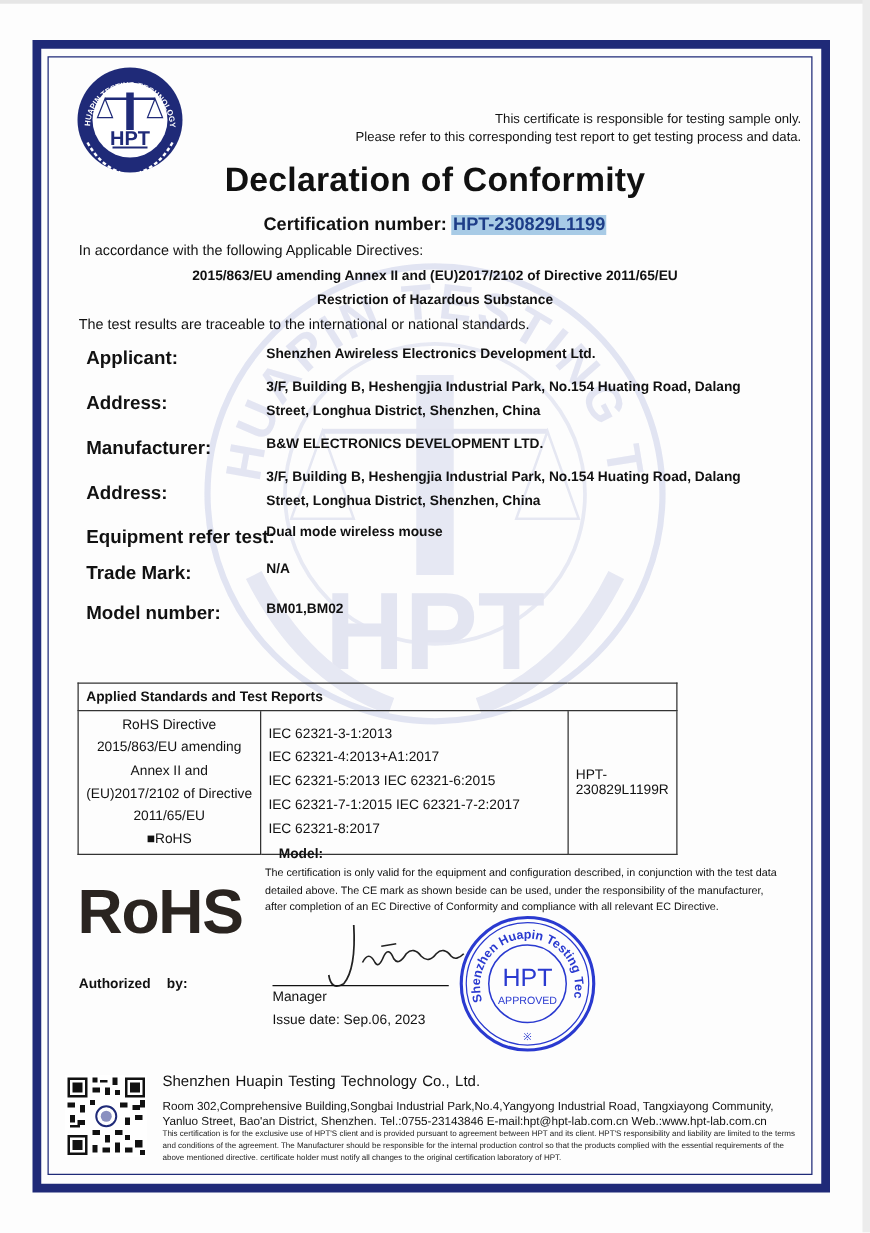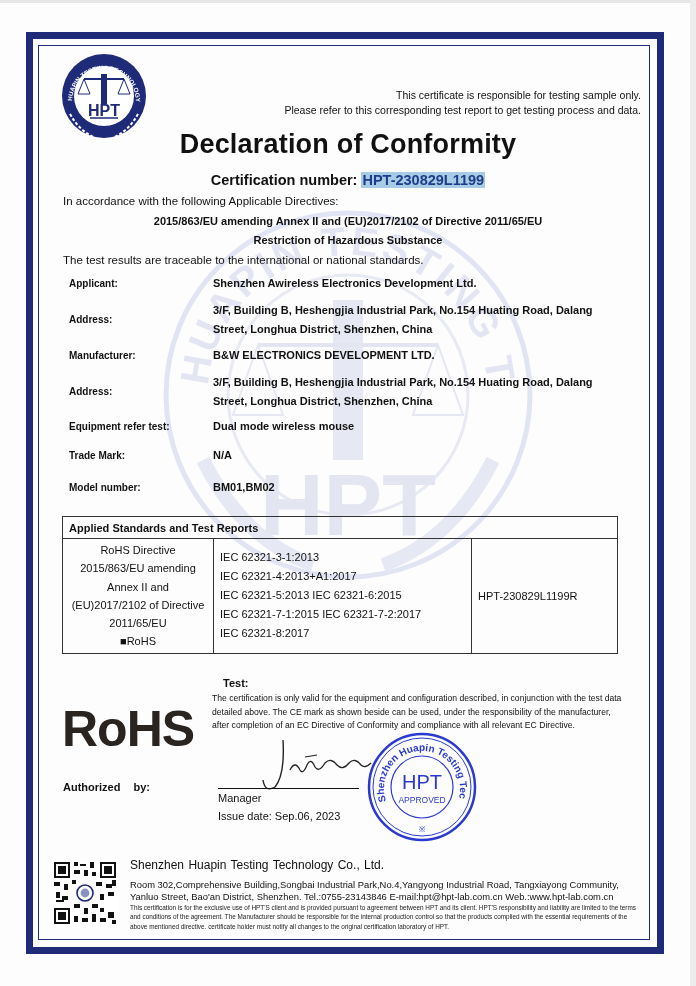--- a/index.html
+++ b/index.html
@@ -20,24 +20,24 @@
     border: 1.5px solid #1f2a78; box-sizing: border-box;
   }
   .watermark { position: absolute; left: 163px; top: 210px; width: 370px; height: 370px; opacity: 0.9; }
   .logo { position: absolute; left: 60px; top: 52px; width: 88px; height: 88px; }
   .disclaimer { position: absolute; right: 55px; top: 88px; text-align: right; font-size: 10.5px; line-height: 15px; color: #111; }
   .title { position: absolute; left: 0; width: 696px; top: 129px; text-align: center; font-size: 27px; font-weight: bold; color: #111; letter-spacing: 0.2px; }
   .certno { position: absolute; left: 0; width: 696px; top: 172px; text-align: center; font-size: 14.5px; font-weight: bold; }
   .certno .hl { background: #a8cbe6; color: #1d3d88; padding: 0 1px; }
   .line { position: absolute; font-size: 11.5px; }
   .center-bold { position: absolute; left: 0; width: 696px; text-align: center; font-size: 11px; font-weight: bold; }
-  .field-label { position: absolute; left: 69px; font-size: 10px; font-weight: bold; }
+  .field-label { position: absolute; left: 69px; font-size: 15px; font-weight: bold; }
   .field-value { position: absolute; left: 213px; font-size: 11px; font-weight: bold; line-height: 19px; width: 410px; }
   table.std {
-    position: absolute; left: 62px; top: 516px; width: 556px; border-collapse: collapse;
+    position: absolute; left: 62px; top: 546px; width: 480px; border-collapse: collapse;
     font-size: 11px; background: transparent;
   }
   table.std td { border: 1.2px solid #333; vertical-align: middle; }
   table.std td.head { font-weight: bold; height: 21px; padding: 0 6px; }
   td.c1 { width: 146px; text-align: center; line-height: 18.3px; padding: 2px 2px; }
   td.c2 { width: 245px; padding: 4px 6px; line-height: 19px; }
   td.c3 { padding: 0 6px; }
   .note-title { position: absolute; left: 223px; top: 677px; font-size: 11px; font-weight: bold; }
   .note-text { position: absolute; left: 212px; top: 692px; width: 415px; font-size: 8.6px; line-height: 13.5px; }
   .rohs-logo { position: absolute; left: 62px; top: 700px; font-size: 50px; font-weight: bold; color: #2a2420; letter-spacing: -1px; font-family: "Liberation Sans", sans-serif; }
@@ -155,21 +155,21 @@
       <div>IEC 62321-4:2013+A1:2017</div>
       <div>IEC 62321-5:2013 IEC 62321-6:2015</div>
       <div>IEC 62321-7-1:2015 IEC 62321-7-2:2017</div>
       <div>IEC 62321-8:2017</div>
     </td>
     <td class="c3">HPT-230829L1199R</td>
   </tr>
 </tbody>
   </table>
 
-<div class="note-title">Test:</div>
+<div class="note-title">Model:</div>
 <div class="note-text">The certification is only valid for the equipment and configuration described, in conjunction with the test data detailed above. The CE mark as shown beside can be used, under the responsibility of the manufacturer, after completion of an EC Directive of Conformity and compliance with all relevant EC Directive.</div>
 
 <div class="rohs-logo">RoHS</div>
 
 <div class="auth">Authorized by:</div>
 
 <svg class="signature" viewBox="0 0 130 60">
   <path d="M-30 -10 Q 10 -18 45 -22" fill="none" stroke="#222" stroke-width="1.2"></path>
   <path d="M38 5 Q 40 40 30 52 Q 20 58 18 45" fill="none" stroke="#222" stroke-width="1.4"></path>
   <path d="M45 35 Q 50 25 55 35 Q 58 40 62 30 Q 66 22 70 32 Q 74 38 80 28 Q 86 22 92 30 Q 98 36 104 28 Q 110 22 116 30 Q 120 34 126 28" fill="none" stroke="#222" stroke-width="1.3"></path>

